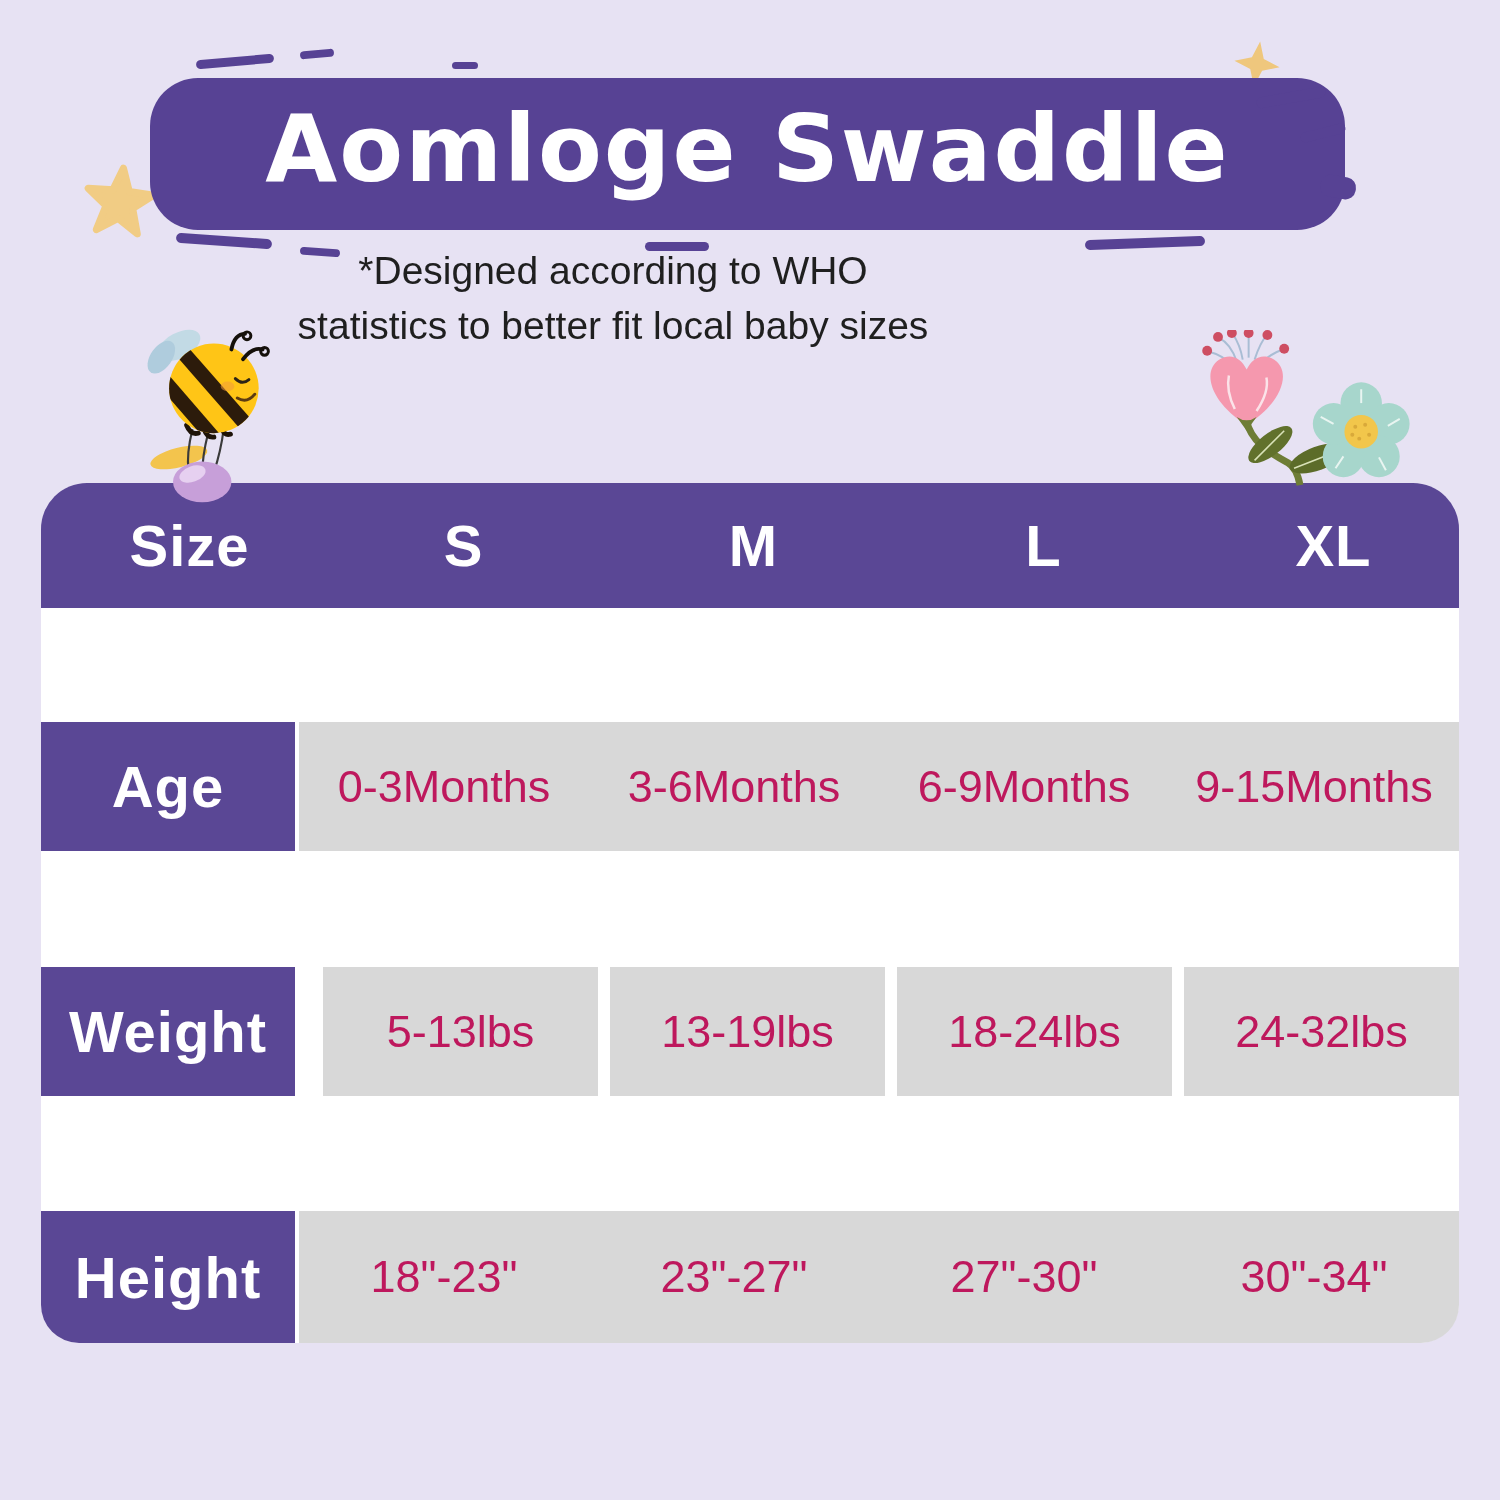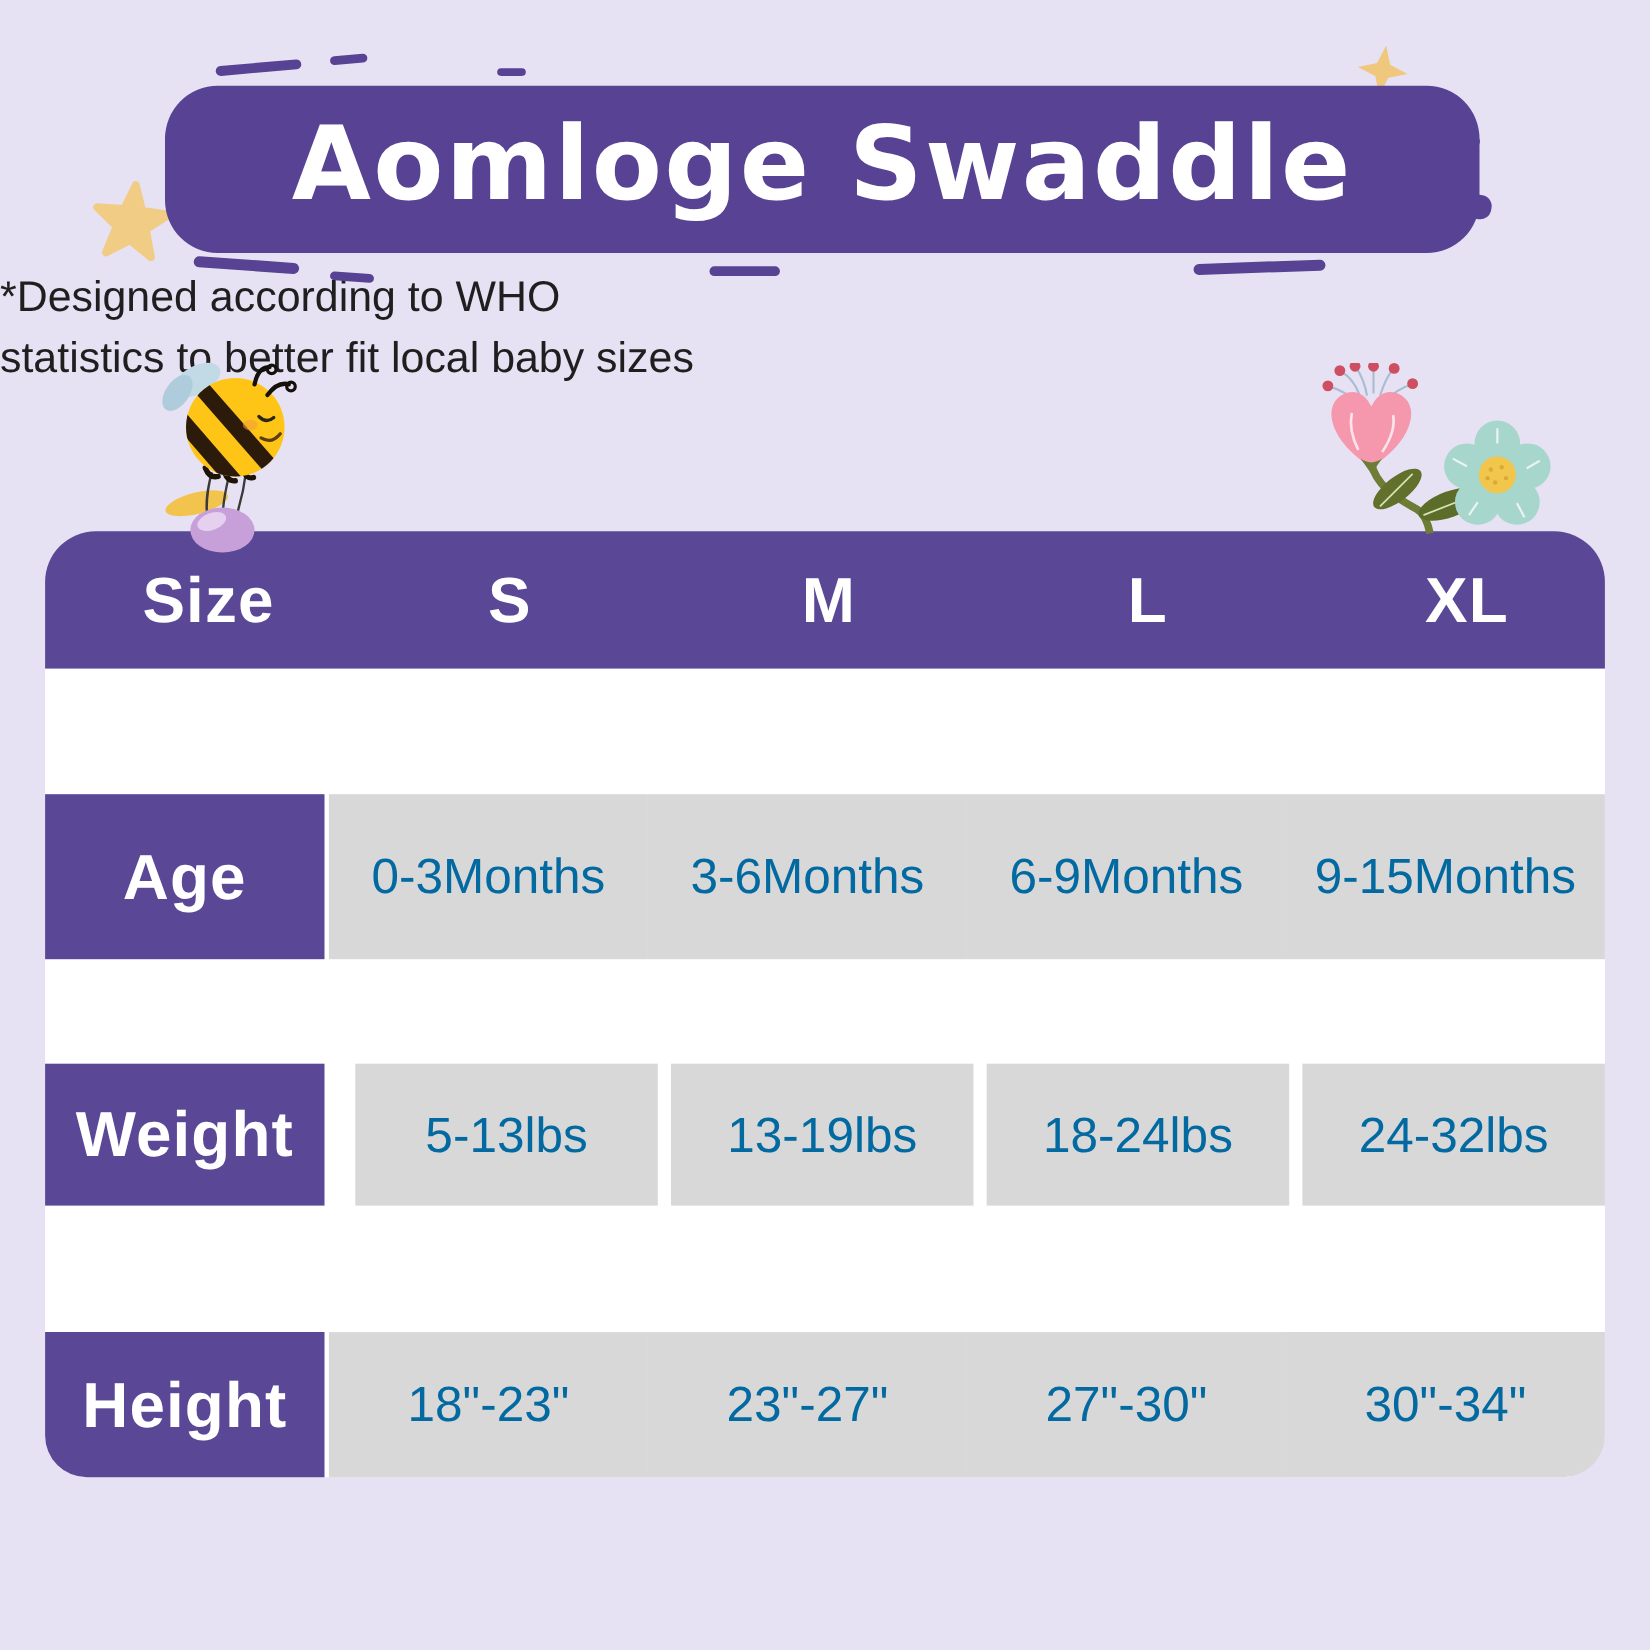--- a/index.html
+++ b/index.html
@@ -28,21 +28,21 @@
   .banner-title {
     position:absolute; left:150px; top:96px; width:1195px; z-index:3;
     text-align:center; color:#FFFFFF;
     font-family:"DejaVu Sans", sans-serif; font-weight:800;
     font-size:93px; letter-spacing:2px; line-height:1.15;
   }
 
   
   .subtitle {
     position:absolute; left:0; top:243px; width:1226px; z-index:1;
-    text-align:left; color:#1F1F1F; font-size:39px; line-height:55px;
+    text-align:center; color:#1F1F1F; font-size:39px; line-height:55px;
   }
 
   
   .deco { position:absolute; }
   .star-left { left:82px;  top:163px; width:76px;  height:76px; z-index:1; transform:rotate(6deg); }
   .sparkle   { left:1233px; top:40px; width:48px;  height:48px; z-index:1; transform:rotate(8deg); }
   .bee       { left:140px; top:328px; width:140px; height:185px; z-index:5; }
   .flowers   { left:1185px; top:330px; width:228px; height:158px; z-index:5; }
 
   
@@ -57,30 +57,30 @@
     color:#FFFFFF; font-weight:bold; font-size:58px; letter-spacing:1px;padding-left:39px;
   }
   .tbody {
     position:absolute; left:0; top:125px; width:100%; height:735px;
     background:#FFFFFF; border-radius:0 0 40px 40px;
   }
   .trow {
     position:absolute; left:0; width:100%;
     display:grid; grid-template-columns:254px 4px repeat(4, 1fr);
   }
-  .trow-age    { top:114px; height:150px; }
+  .trow-age    { top:114px; height:129px; }
   .trow-weight { top:359px; height:129px;gap:12px; }
   .trow-height { top:603px; height:132px; }
   .rlabel {
     background:#5A4795; color:#FFFFFF; font-weight:bold; font-size:58px;
     display:flex; align-items:center; justify-content:center; letter-spacing:1px;
   }
   .spacer { background:transparent; }
   .vcell {
-    background:#D8D8D8; color:#0369a1; font-size:45px;
+    background:#D8D8D8; color:#be185d; font-size:45px;
     display:flex; align-items:center; justify-content:center;
   }
   .trow-height .rlabel { border-bottom-left-radius:38px; }
   .trow-height .vcell-last { border-bottom-right-radius:38px; }
 </style>
 </head>
 <body>
 
 <div class="canvas">
 

